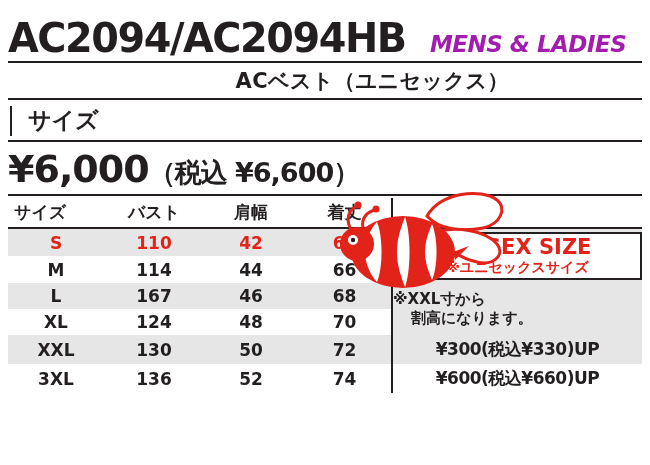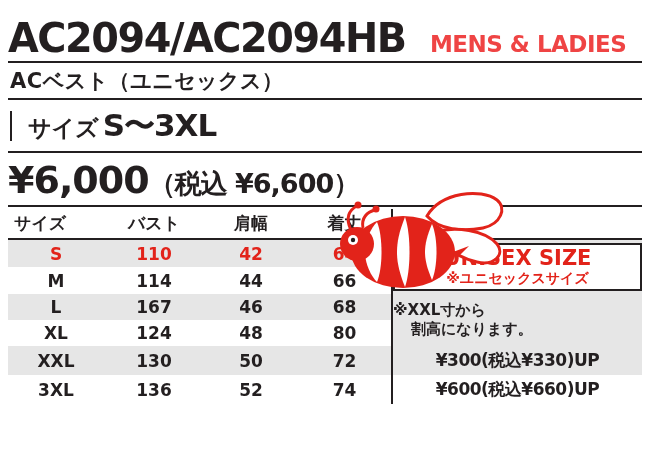--- a/index.html
+++ b/index.html
@@ -43,38 +43,40 @@
     transform-origin: left bottom;
   }
   .gender {
     font-family: "DejaVu Sans", sans-serif;
     font-weight: bold;
     font-size: 23px;
     letter-spacing: -0.5px;
     line-height: 1;
     margin-left: 12px;
     margin-bottom: 3px;
-    color: #ef4444;
+    color: #a21caf;
     white-space: nowrap;
+    font-style: italic;
   }
 
   .rule {
     height: 2px;
     background: #231f20;
     width: 634px;
   }
   .rule.thin { height: 2px; }
 
   .product-name {
     font-family: "DejaVu Sans", sans-serif;
     font-weight: bold;
     font-size: 21px;
     line-height: 1.05;
     padding: 7px 0 6px 2px;
     letter-spacing: 0.5px;
+    text-align: right;
   }
 
   
   .cs-band {
     display: flex;
     align-items: center;
     padding: 5px 0 4px 2px;
     position: relative;
   }
   .cs-left {
@@ -235,21 +237,20 @@
   <div class="rule"></div>
 
   <div class="product-name">ACベスト（ユニセックス）</div>
 
   <div class="rule thin"></div>
 
   <div class="cs-band">
     <div class="cs-divider"></div>
     <div class="cs-right">
       <span>サイズ</span>
-      <span class="size-val">S〜3XL</span>
     </div>
   </div>
 
   <div class="rule thin"></div>
 
   <div class="price-row">
     <span class="price-main">¥6,000</span>
     <span class="price-tax">（税込 ¥6,600）</span>
   </div>
 
@@ -301,21 +302,21 @@
             <div class="note-lines">
               <div>※XXL寸から</div>
               <div class="l2">割高になります。</div>
             </div>
           </td>
         </tr>
         <tr>
           <td>XL</td>
           <td>124</td>
           <td>48</td>
-          <td>80</td>
+          <td>70</td>
         </tr>
         <tr class="row-shade">
           <td>XXL</td>
           <td>130</td>
           <td>50</td>
           <td>72</td>
           <td class="notes-cell up-cell">¥300(税込¥330)UP</td>
         </tr>
         <tr>
           <td>3XL</td>

